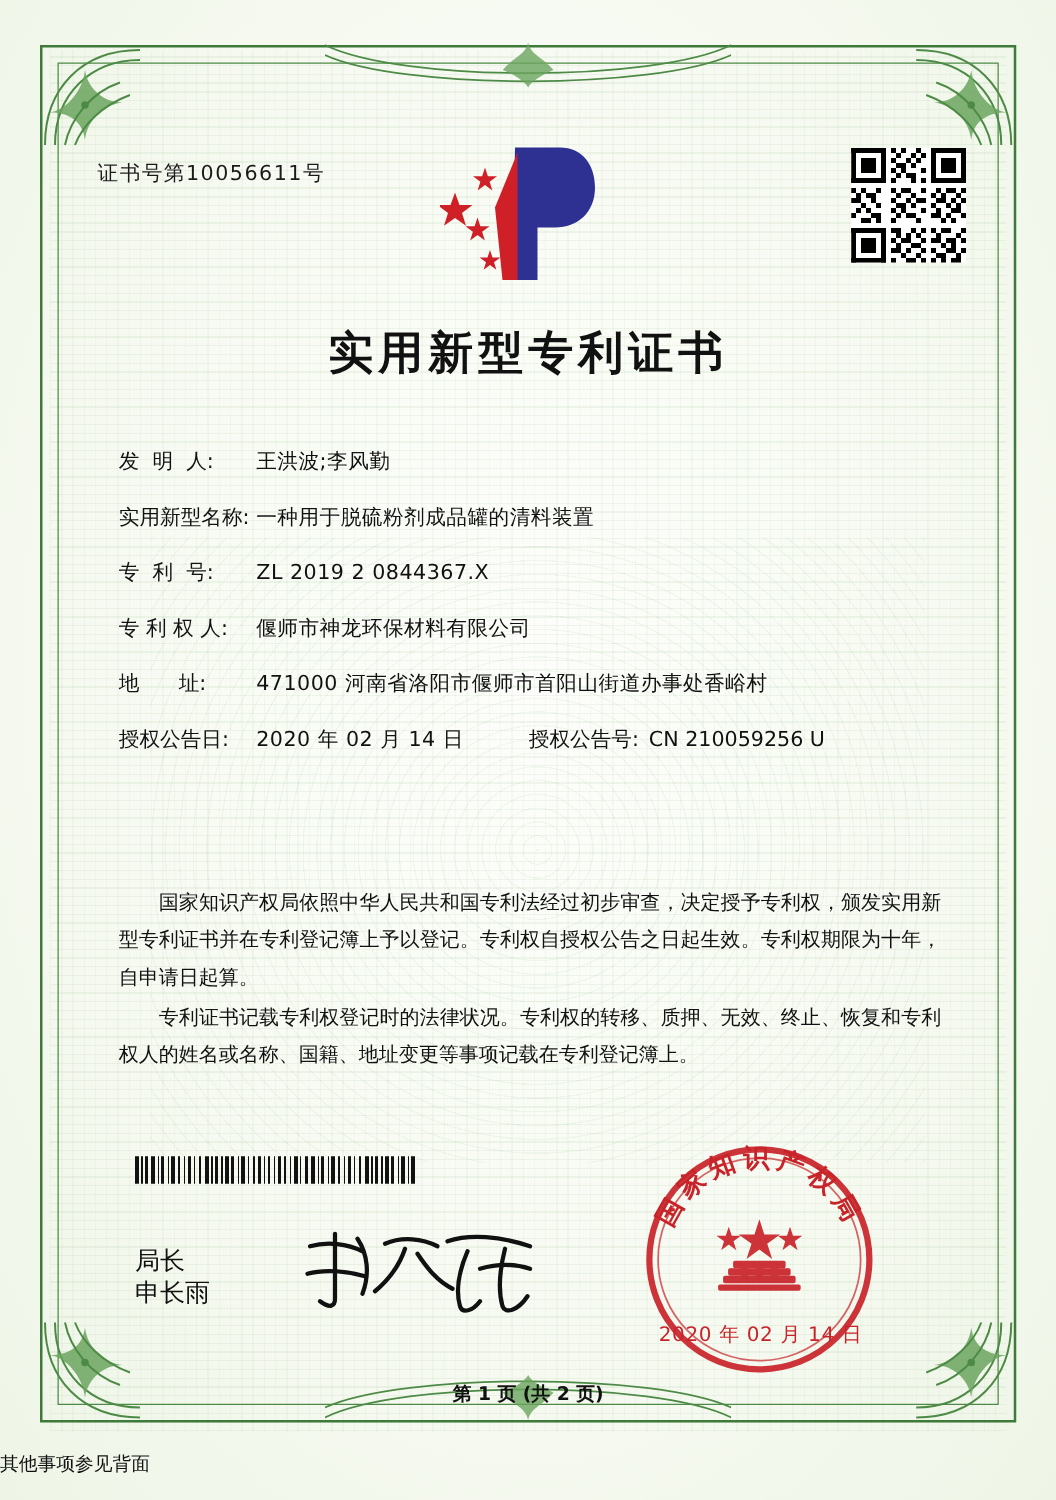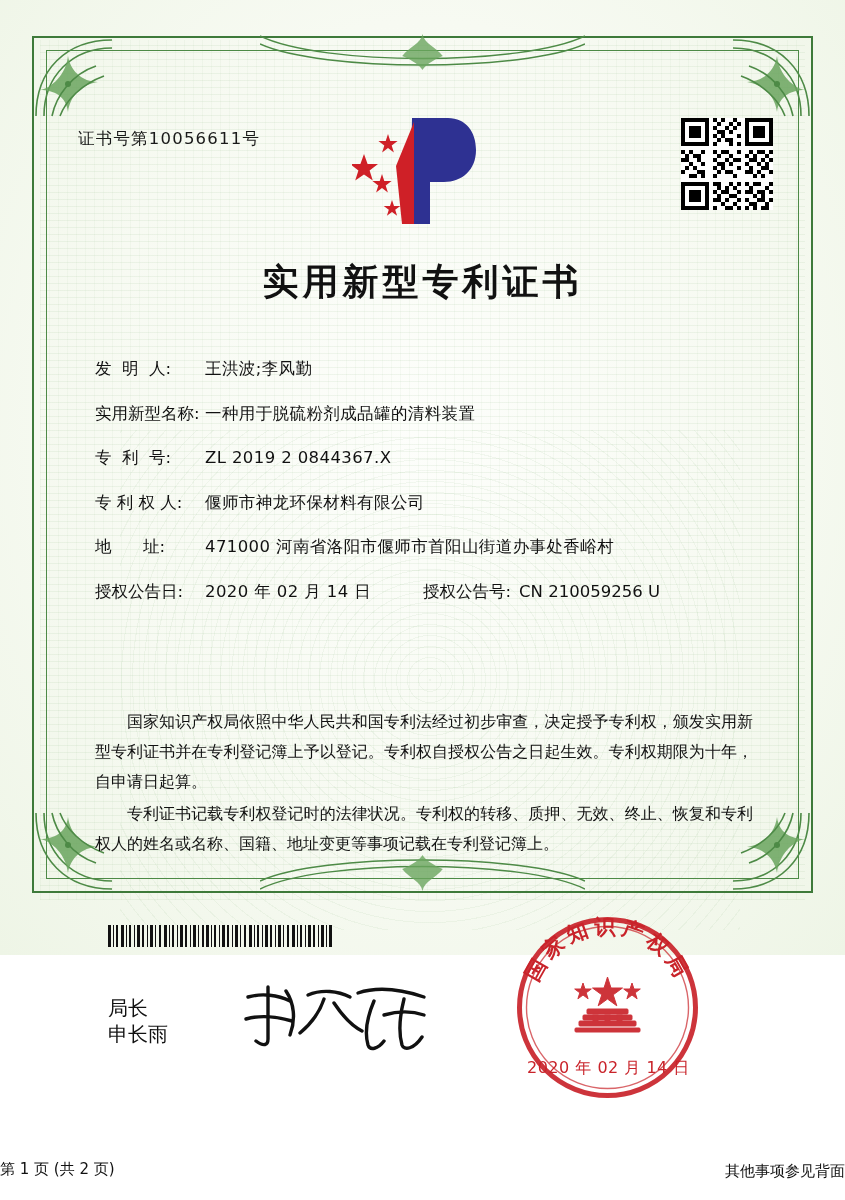--- a/index.html
+++ b/index.html
@@ -9,21 +9,21 @@
   body {
     width: 845px;
     height: 1200px;
     background: #ffffff;
     font-family: "Liberation Serif", serif;
     overflow: hidden;
   }
   .page {
     position: relative;
     width: 845px;
-    height: 955px;
+    height: 1200px;
     background:
       radial-gradient(ellipse at 50% 45%, #fdfefb 0%, #f7faf2 55%, #eef5e6 100%);
   }
   
   .guilloche {
     position: absolute;
     left: 40px; top: 40px; right: 40px; bottom: 55px;
     background-image:
       repeating-linear-gradient(0deg, rgba(120,170,110,0.10) 0px, rgba(120,170,110,0.10) 1px, transparent 1px, transparent 7px),
       repeating-linear-gradient(90deg, rgba(120,170,110,0.06) 0px, rgba(120,170,110,0.06) 1px, transparent 1px, transparent 9px);
@@ -181,30 +181,31 @@
     position: absolute;
     left: 527px; top: 1058px;
     font-size: 16px;
     color: #c9232a;
     letter-spacing: .5px;
     font-family: "DejaVu Sans", sans-serif;
   }
   
   .page-no {
     position: absolute;
-    left: 0; right: 0; top: 1160px;
-    text-align: left;
+    left: 0; right: 0; top: 1106px;
+    text-align: center;
     font-size: 15px;
     color: #111;
     font-family: "DejaVu Sans", sans-serif;
+    font-weight: bold;
   }
   .footnote {
     position: absolute;
     left: 0; right: 0; top: 1162px;
-    text-align: right;
+    text-align: left;
     font-size: 15px;
     color: #111;
     font-family: "DejaVu Sans", sans-serif;
   }
 </style>
 </head>
 <body>
 
 <div class="page">
 

